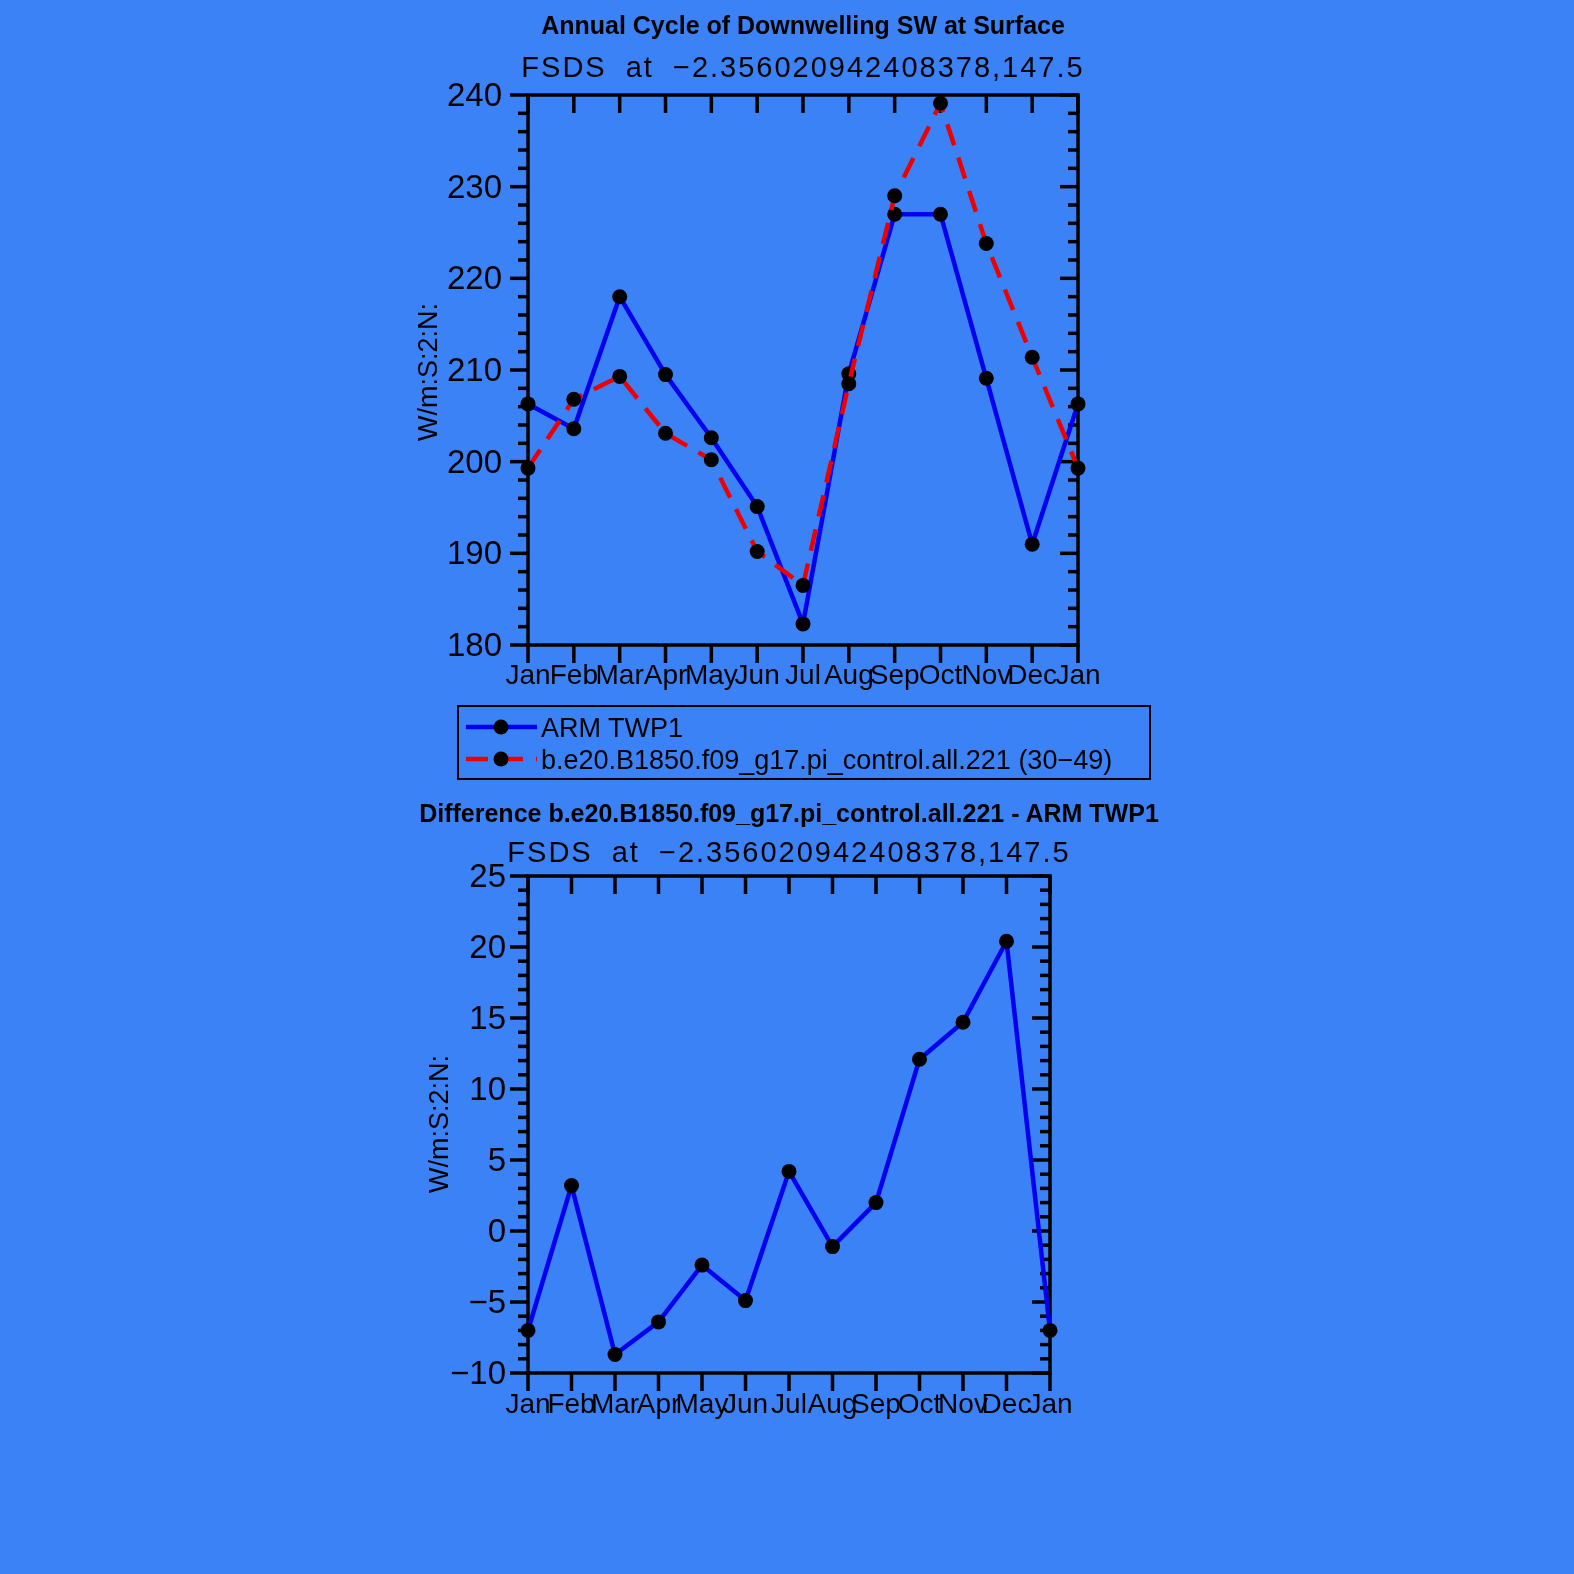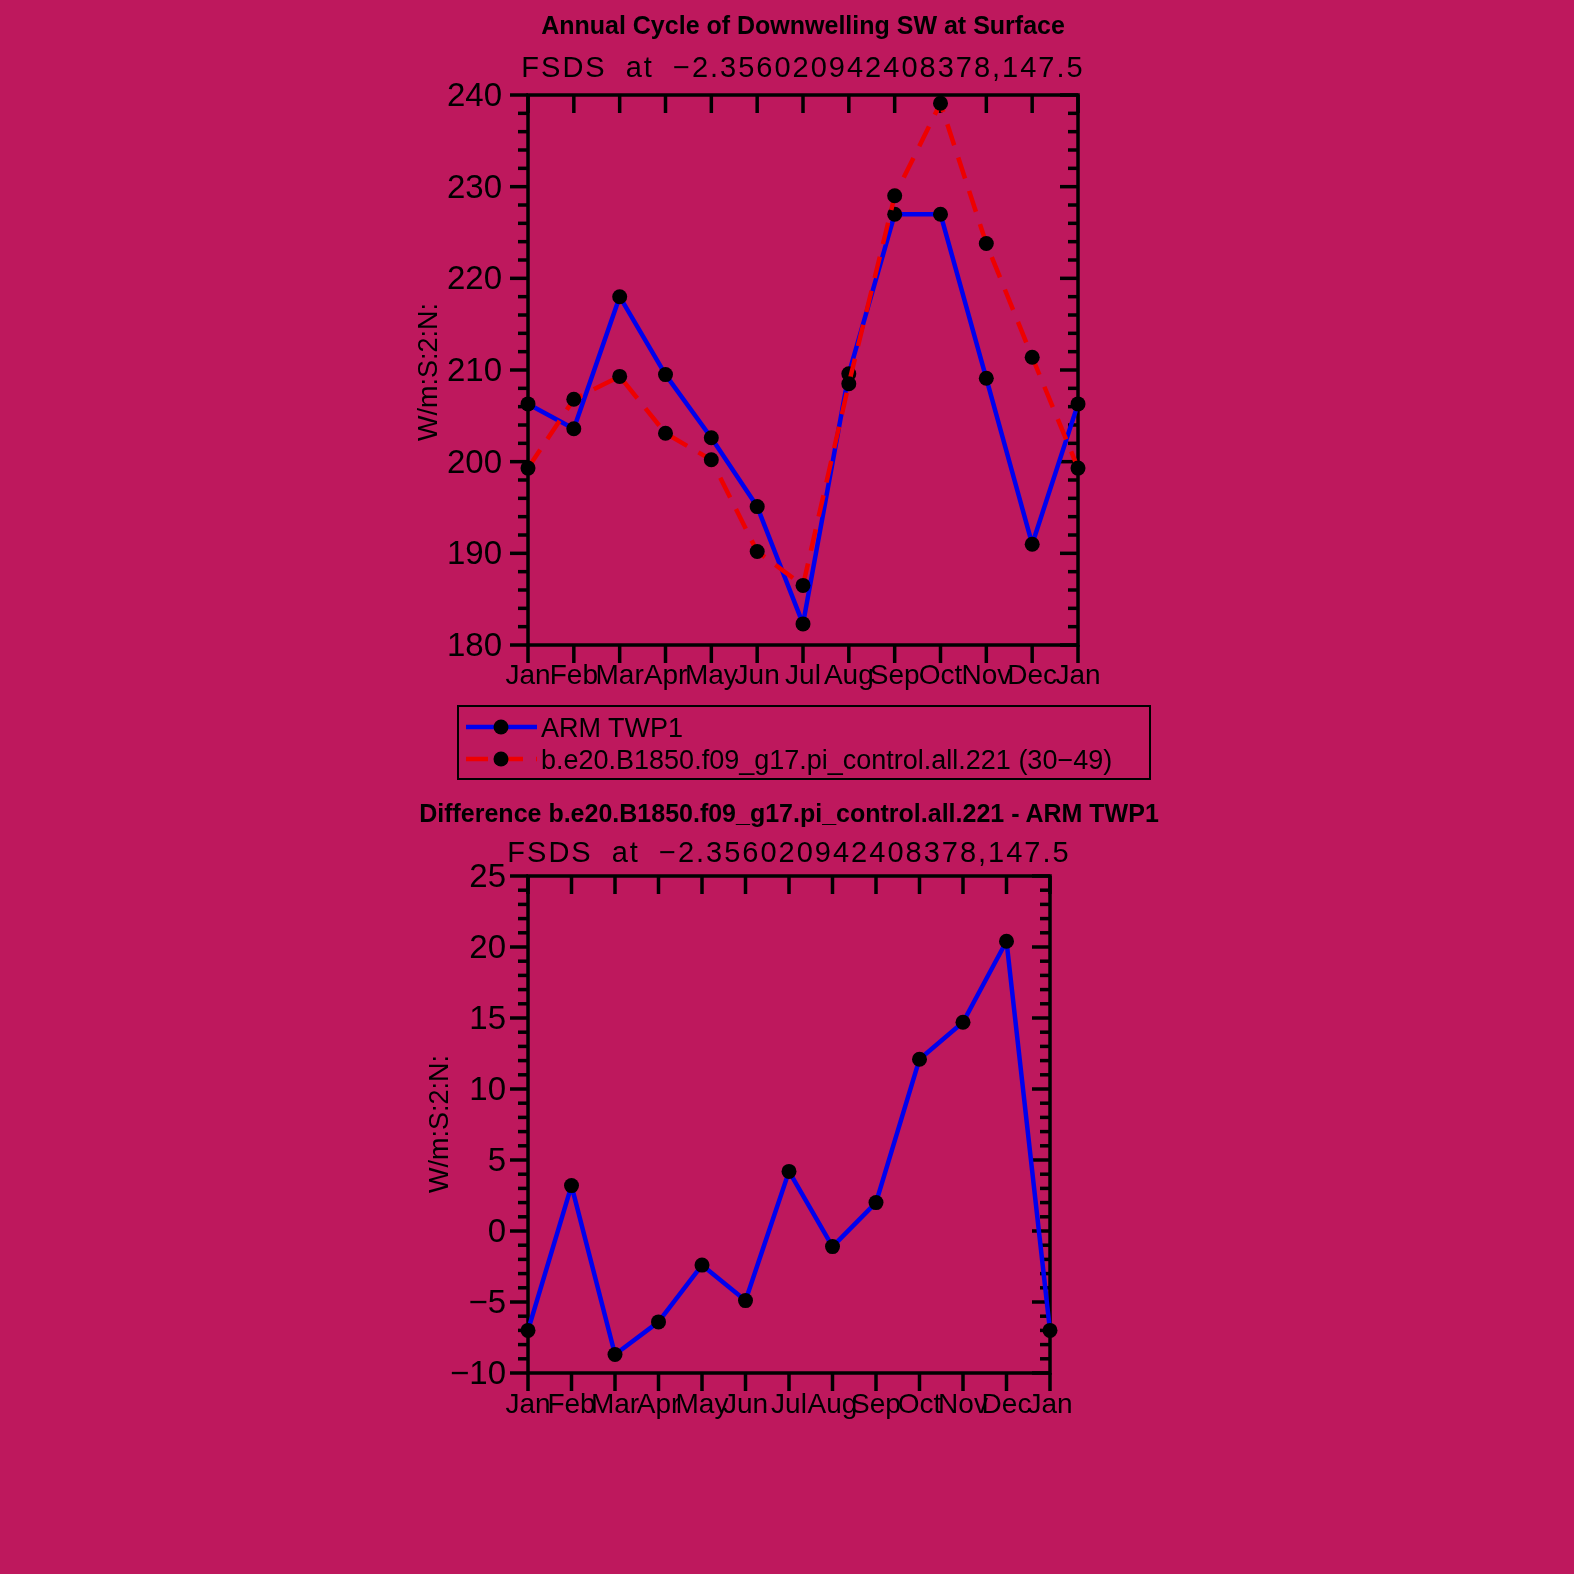--- a/index.html
+++ b/index.html
@@ -1,16 +1,16 @@
 <!DOCTYPE html>
 <html><head>
 <meta charset="utf-8">
 <style>
   html,body{margin:0;padding:0;background:#ffffff;}
-  .page{position:relative;width:1574px;height:1574px;background:#be185d;overflow:hidden;
+  .page{position:relative;width:1574px;height:1574px;background:#3b82f6;overflow:hidden;
         font-family:"Liberation Sans", sans-serif;}
   svg{display:block;}
   text{fill:#000000;}
   .chart-title{font-family:"Liberation Sans",sans-serif;font-size:25px;font-weight:bold;text-anchor:middle;}
   .chart-subtitle{font-family:"Liberation Sans",sans-serif;font-size:29px;font-weight:400;text-anchor:middle;
                   letter-spacing:2px;word-spacing:9px;}
   .y-axis-label{font-family:"Liberation Sans",sans-serif;font-size:27px;font-weight:400;text-anchor:middle;}
   .tick-label{font-family:"Liberation Sans",sans-serif;font-size:33px;font-weight:400;}
   .month-label{font-family:"Liberation Sans",sans-serif;font-size:28px;font-weight:400;text-anchor:middle;}
   .legend-text{font-family:"Liberation Sans",sans-serif;font-size:27px;font-weight:400;}

